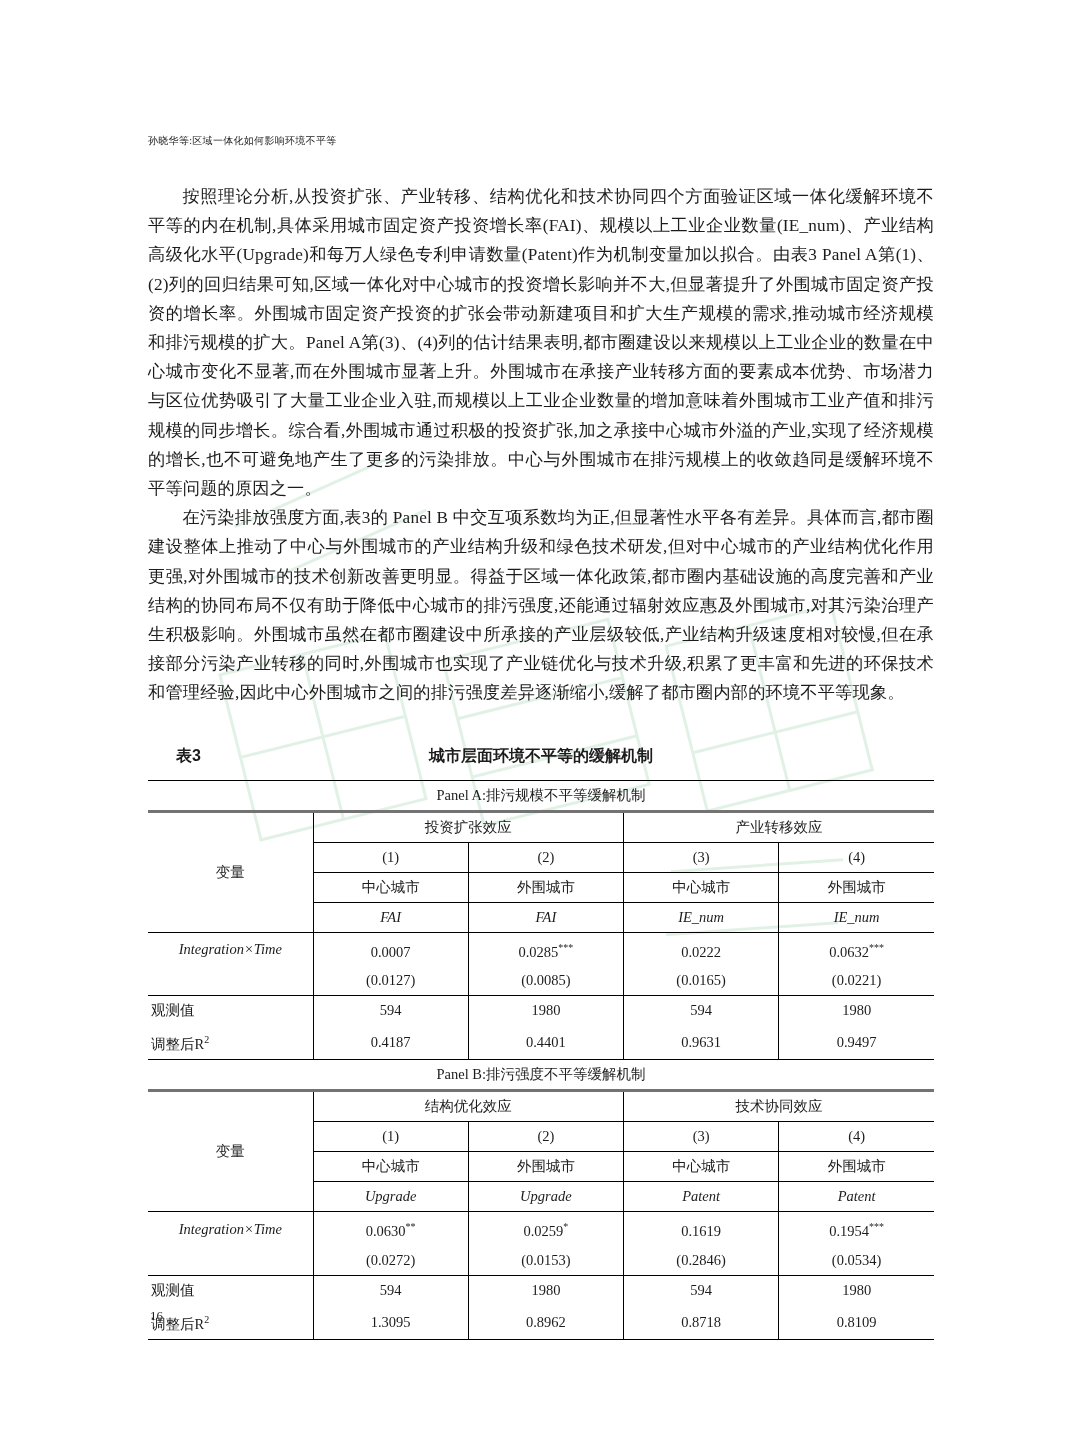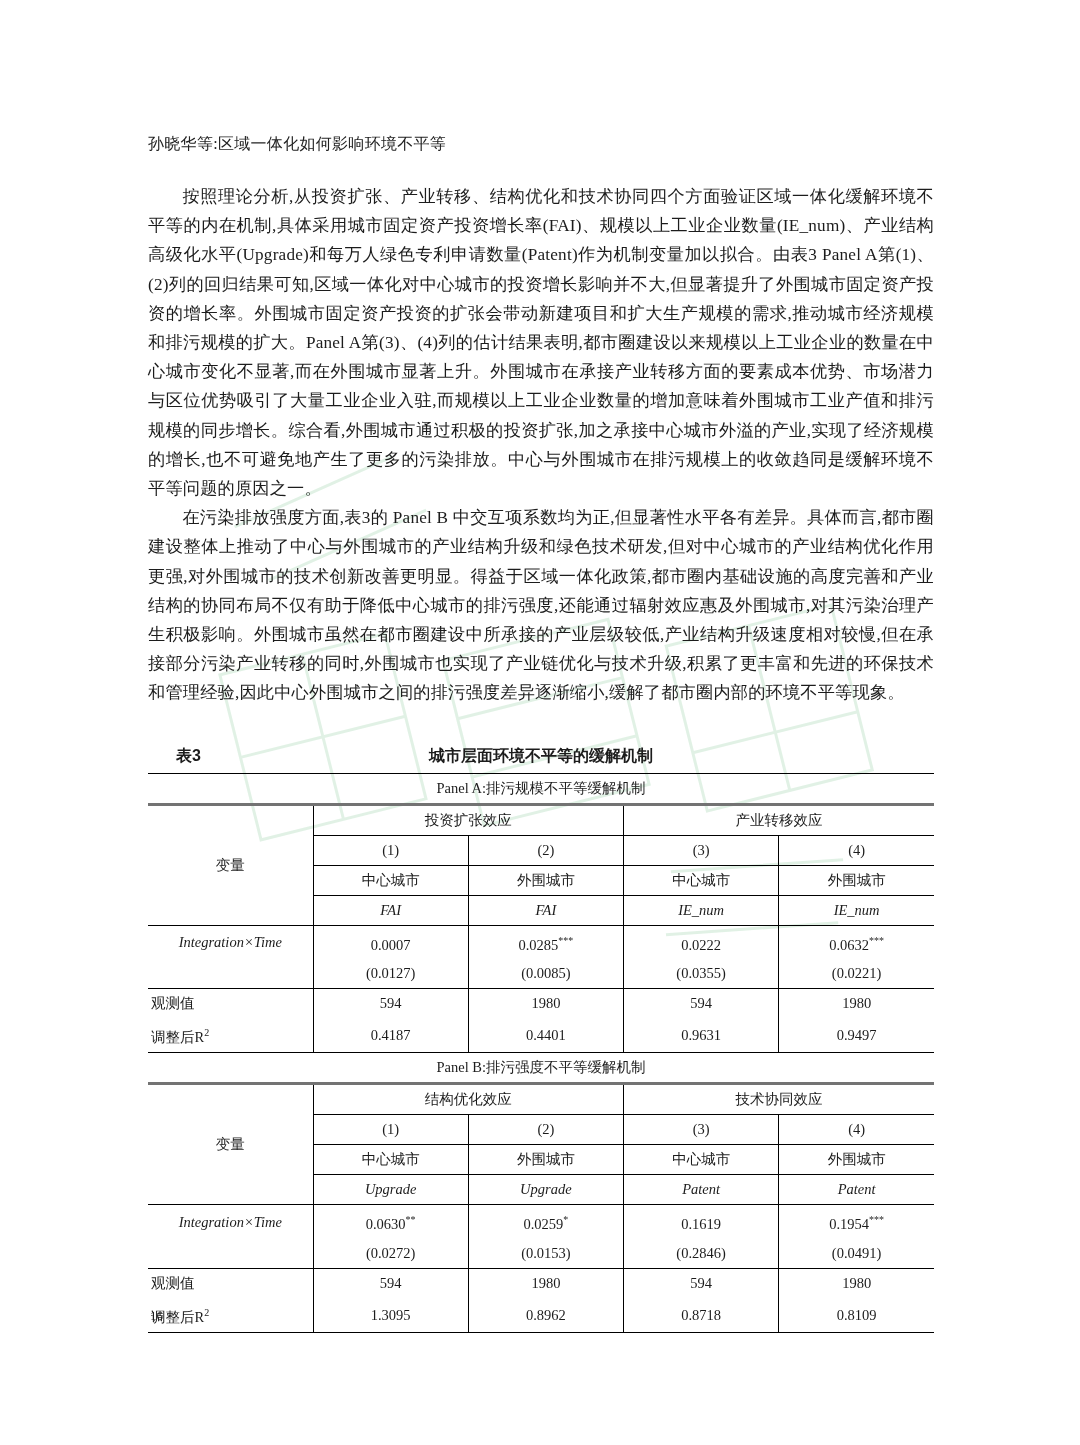--- a/index.html
+++ b/index.html
@@ -6,37 +6,37 @@
   body { background:#e8e8e8; font-family:"Liberation Serif","DejaVu Serif",serif; }
   .page {
     position:relative; width:1080px; height:1445px; margin:0 auto;
     background:#ffffff; overflow:hidden; color:#1c1c1c;
   }
   .watermark {
     position:absolute; left:0; top:0; width:1080px; height:1445px;
     pointer-events:none; opacity:.55;
   }
   .running-head {
-    position:absolute; left:148px; top:134px; font-size:16px; color:#222;
+    position:absolute; left:148px; top:134px; font-size:10px; color:#222;
     letter-spacing:.3px;
   }
   .content {
     position:absolute; left:148px; top:182px; width:786px;
   }
   .section-heading {
     font-size:17.5px; font-weight:bold; text-indent:2em; line-height:29px;
     margin-bottom:2px;
   }
   .para {
     font-size:17.2px; line-height:29.2px; text-align:justify; text-indent:2em;
     letter-spacing:.2px;
   }
   .para + .para { margin-top:0; }
   .table-block { margin-top:36px; }
-  .table-caption { position:relative; height:28px; margin-bottom:1px; }
+  .table-caption { position:relative; height:28px; margin-bottom:8px; }
   .table-caption .tbl-label {
     position:absolute; left:28px; top:2px; font-size:16px; font-weight:bold;
     font-family:"Liberation Sans","DejaVu Sans",sans-serif;
   }
   .table-caption .tbl-title {
     text-align:center; font-size:16px; font-weight:bold;
     font-family:"Liberation Sans","DejaVu Sans",sans-serif; padding-top:2px;
   }
   table.results {
     width:100%; border-collapse:collapse; font-size:14.5px;
@@ -138,21 +138,21 @@
             <td class="vline italic hline-t">Integration×Time</td>
             <td class="vline hline-t"><span>0.0007</span><sup></sup></td>
             <td class="vline hline-t"><span>0.0285</span><sup>***</sup></td>
             <td class="vline hline-t"><span>0.0222</span><sup></sup></td>
             <td class="hline-t"><span>0.0632</span><sup>***</sup></td>
           </tr>
           <tr>
             <td class="vline"></td>
             <td class="vline">(0.0127)</td>
             <td class="vline">(0.0085)</td>
-            <td class="vline">(0.0355)</td>
+            <td class="vline">(0.0165)</td>
             <td>(0.0221)</td>
           </tr>
           <tr>
             <td class="vline hline-t" style="text-align:left;padding-left:3px;">观测值</td>
             <td class="vline hline-t">594</td>
             <td class="vline hline-t">1980</td>
             <td class="vline hline-t">594</td>
             <td class="hline-t">1980</td>
           </tr>
           <tr>
@@ -194,21 +194,21 @@
             <td class="vline hline-t"><span>0.0630</span><sup>**</sup></td>
             <td class="vline hline-t"><span>0.0259</span><sup>*</sup></td>
             <td class="vline hline-t"><span>0.1619</span><sup></sup></td>
             <td class="hline-t"><span>0.1954</span><sup>***</sup></td>
           </tr>
           <tr>
             <td class="vline"></td>
             <td class="vline">(0.0272)</td>
             <td class="vline">(0.0153)</td>
             <td class="vline">(0.2846)</td>
-            <td>(0.0491)</td>
+            <td>(0.0534)</td>
           </tr>
           <tr>
             <td class="vline hline-t" style="text-align:left;padding-left:3px;">观测值</td>
             <td class="vline hline-t">594</td>
             <td class="vline hline-t">1980</td>
             <td class="vline hline-t">594</td>
             <td class="hline-t">1980</td>
           </tr>
           <tr>
             <td class="vline" style="text-align:left;padding-left:3px;"><span>调整后R</span><sup>2</sup></td>

